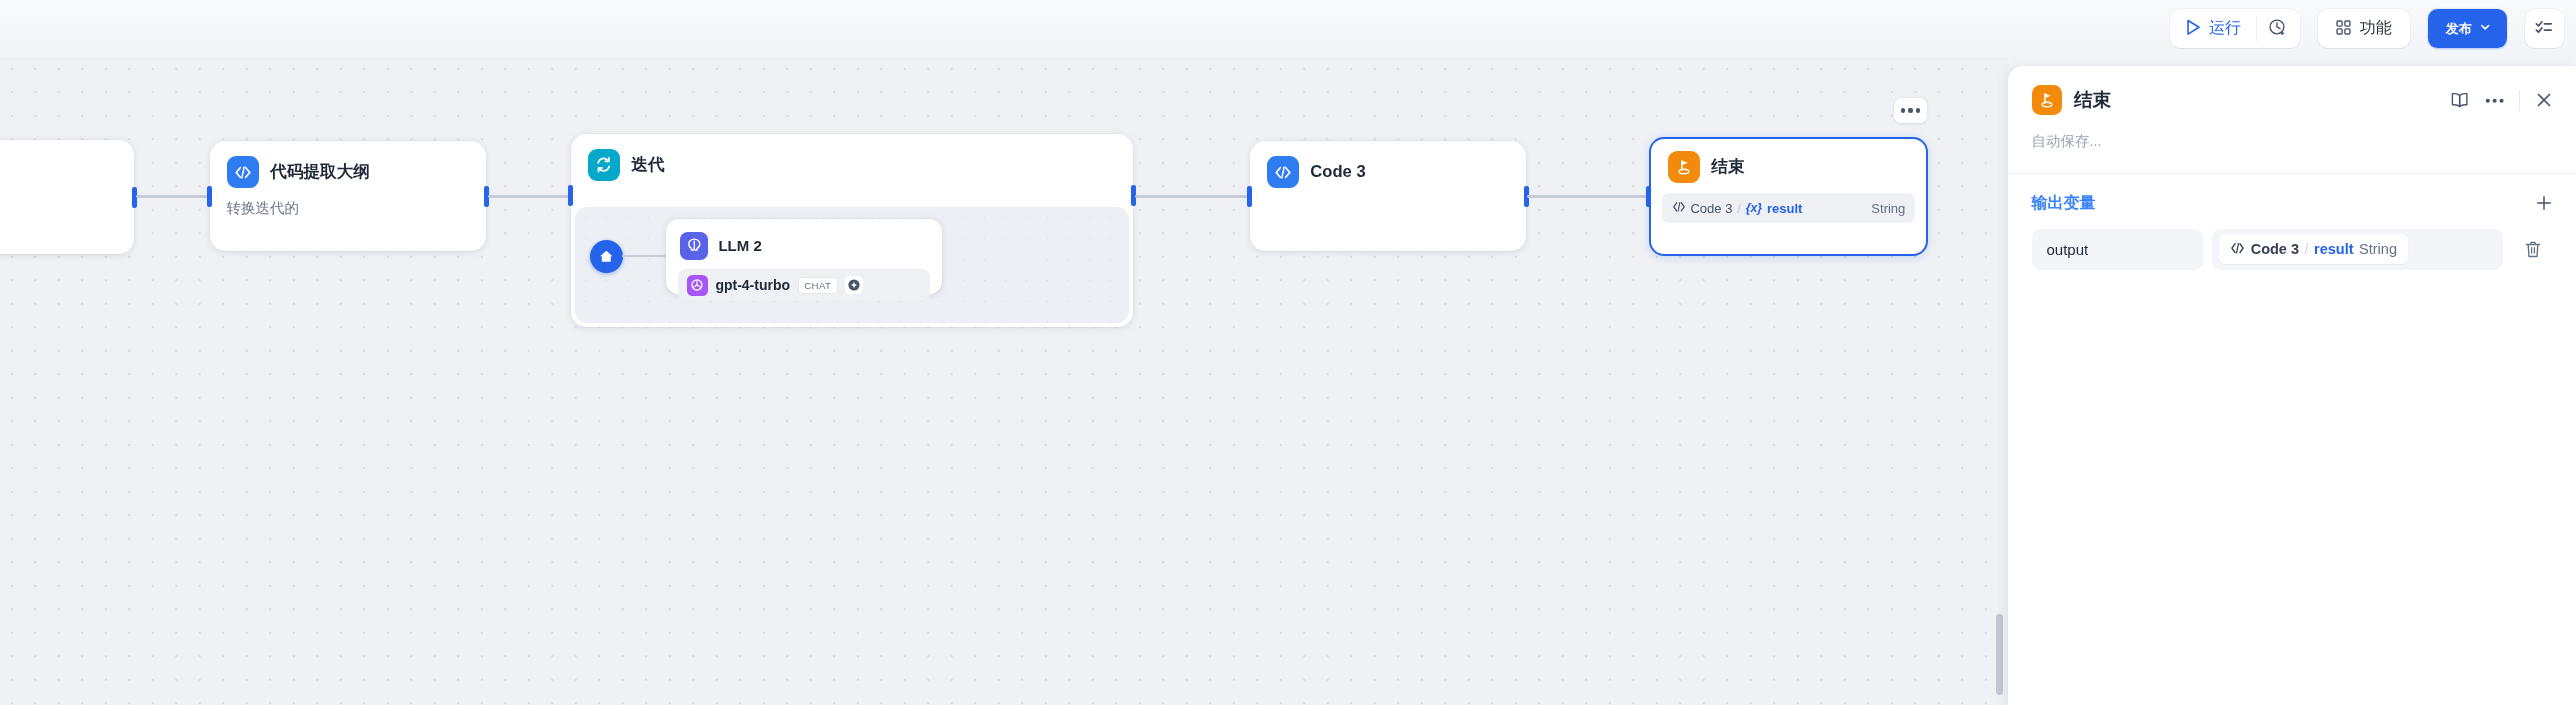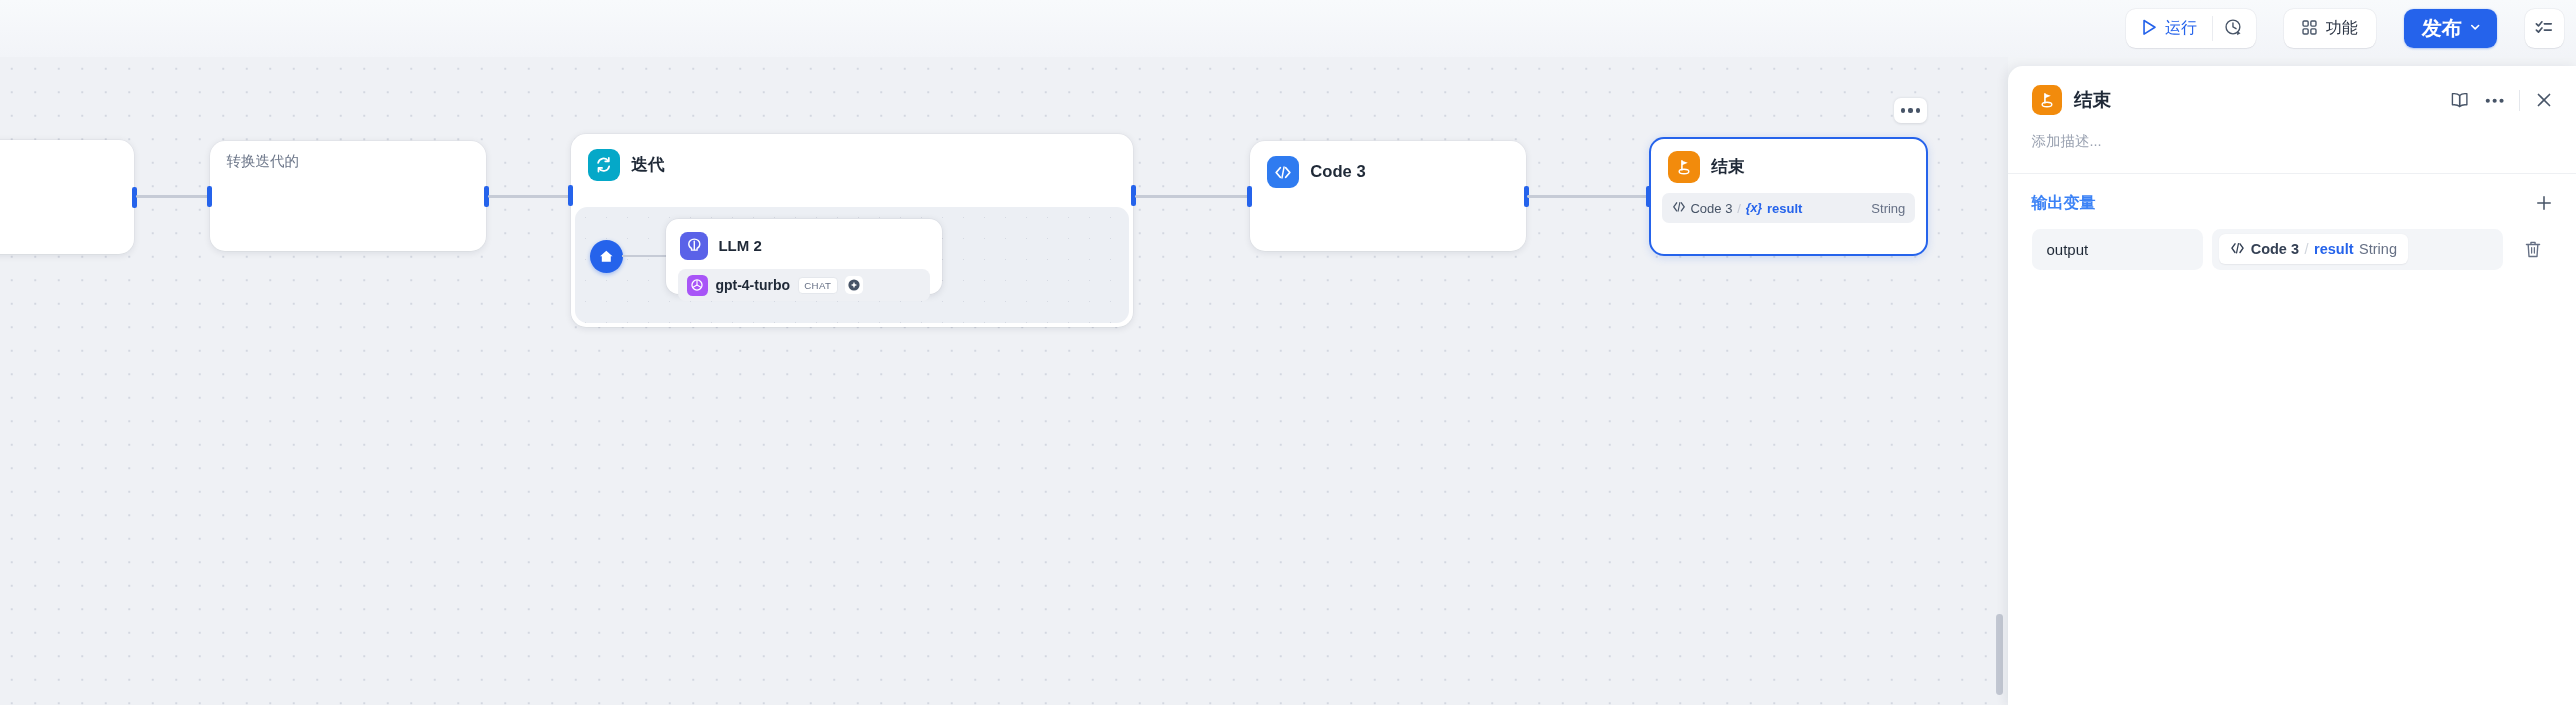--- a/index.html
+++ b/index.html
@@ -21,21 +21,21 @@
   .app-title {
     font-size: 14.5px; font-weight: bold; color: #1f2937;
     letter-spacing: 0.3px; line-height: 18px;
   }
   .app-sub {
     font-size: 13px; color: #8a94a6; line-height: 18px; margin-top: 2.1px;
   }
 
   .topbar-right {
     position: absolute; right: 12.4px; top: 9px;
-    display: flex; align-items: center; gap: 28px;
+    display: flex; align-items: center; gap: 18px;
   }
   .btn-group {
     display: flex; align-items: stretch;
     background: #fff; border-radius: 9.7px;
     box-shadow: 0 0.7px 1.4px rgba(16,24,40,.06), 0 0 0 0.7px rgba(16,24,40,.04);
     height: 39px; overflow: hidden;
   }
   .btn-run {
     display: flex; align-items: center; gap: 7.6px;
     padding: 0 15px 0 16.6px; cursor: pointer;
@@ -52,21 +52,21 @@
     cursor: pointer;
   }
   .btn-plain-label { font-size: 16px; color: #2b3444; font-weight: 500; }
 
   .btn-publish {
     display: flex; align-items: center; gap: 7.6px;
     height: 39px; padding: 0 15px 0 18px;
     background: #2563eb; border-radius: 9.7px; cursor: pointer;
     box-shadow: 0 0.7px 2.1px rgba(37,99,235,.35);
   }
-  .btn-publish-label { font-size: 20px; color: #fff; font-weight: bold; }
+  .btn-publish-label { font-size: 13px; color: #fff; font-weight: bold; }
 
   .btn-icon-square {
     width: 39px; height: 39px; background: #fff; border-radius: 9.7px;
     display: flex; align-items: center; justify-content: center;
     box-shadow: 0 0.7px 1.4px rgba(16,24,40,.06), 0 0 0 0.7px rgba(16,24,40,.04);
     cursor: pointer;
   }
 
   
   .canvas {
@@ -321,20 +321,30 @@
 
   <div class="node" id="node-partial">
     <div class="handle right"></div>
   </div>
 
   <div class="edge" style="left:136px; top:138px; width:76px;"></div>
 
   <div class="node" id="node-extract">
     <div class="handle left"></div>
     <div class="handle right"></div>
+    <div class="node-head">
+      <div class="node-icon code">
+        <svg width="18" height="15" viewBox="0 0 26 22">
+          <path d="M9 4 L3 11 L9 18" fill="none" stroke="#fff" stroke-width="2.6" stroke-linecap="round" stroke-linejoin="round"></path>
+          <path d="M17 4 L23 11 L17 18" fill="none" stroke="#fff" stroke-width="2.6" stroke-linecap="round" stroke-linejoin="round"></path>
+          <path d="M14.5 3 L11.5 19" stroke="#fff" stroke-width="2.2" stroke-linecap="round"></path>
+        </svg>
+      </div>
+      <div class="node-title">代码提取大纲</div>
+    </div>
     <div class="node-desc">转换迭代的</div>
   </div>
 
   <div class="edge" style="left:488px; top:138px; width:84px;"></div>
 
   <div class="node" id="node-iteration">
     <div class="handle left" style="top:61px;"></div>
     <div class="handle right" style="top:61px;"></div>
     <div class="node-head">
       <div class="node-icon iter">
@@ -471,21 +481,21 @@
       </span>
       <span class="panel-sep"></span>
       <span class="panel-act">
         <svg width="18" height="18" viewBox="0 0 26 26">
           <path d="M5 5 L21 21 M21 5 L5 21" stroke="#475467" stroke-width="2.3" stroke-linecap="round"></path>
         </svg>
       </span>
     </div>
   </div>
 
-  <div class="panel-desc">添加描述...</div>
+  <div class="panel-desc">自动保存...</div>
 
   <div class="panel-rule"></div>
 
   <div class="section-head">
     <span class="section-title">输出变量</span>
     <span class="section-add">
       <svg width="18" height="18" viewBox="0 0 26 26">
         <path d="M13 4 L13 22 M4 13 L22 13" stroke="#475467" stroke-width="2.2" stroke-linecap="round"></path>
       </svg>
     </span>

